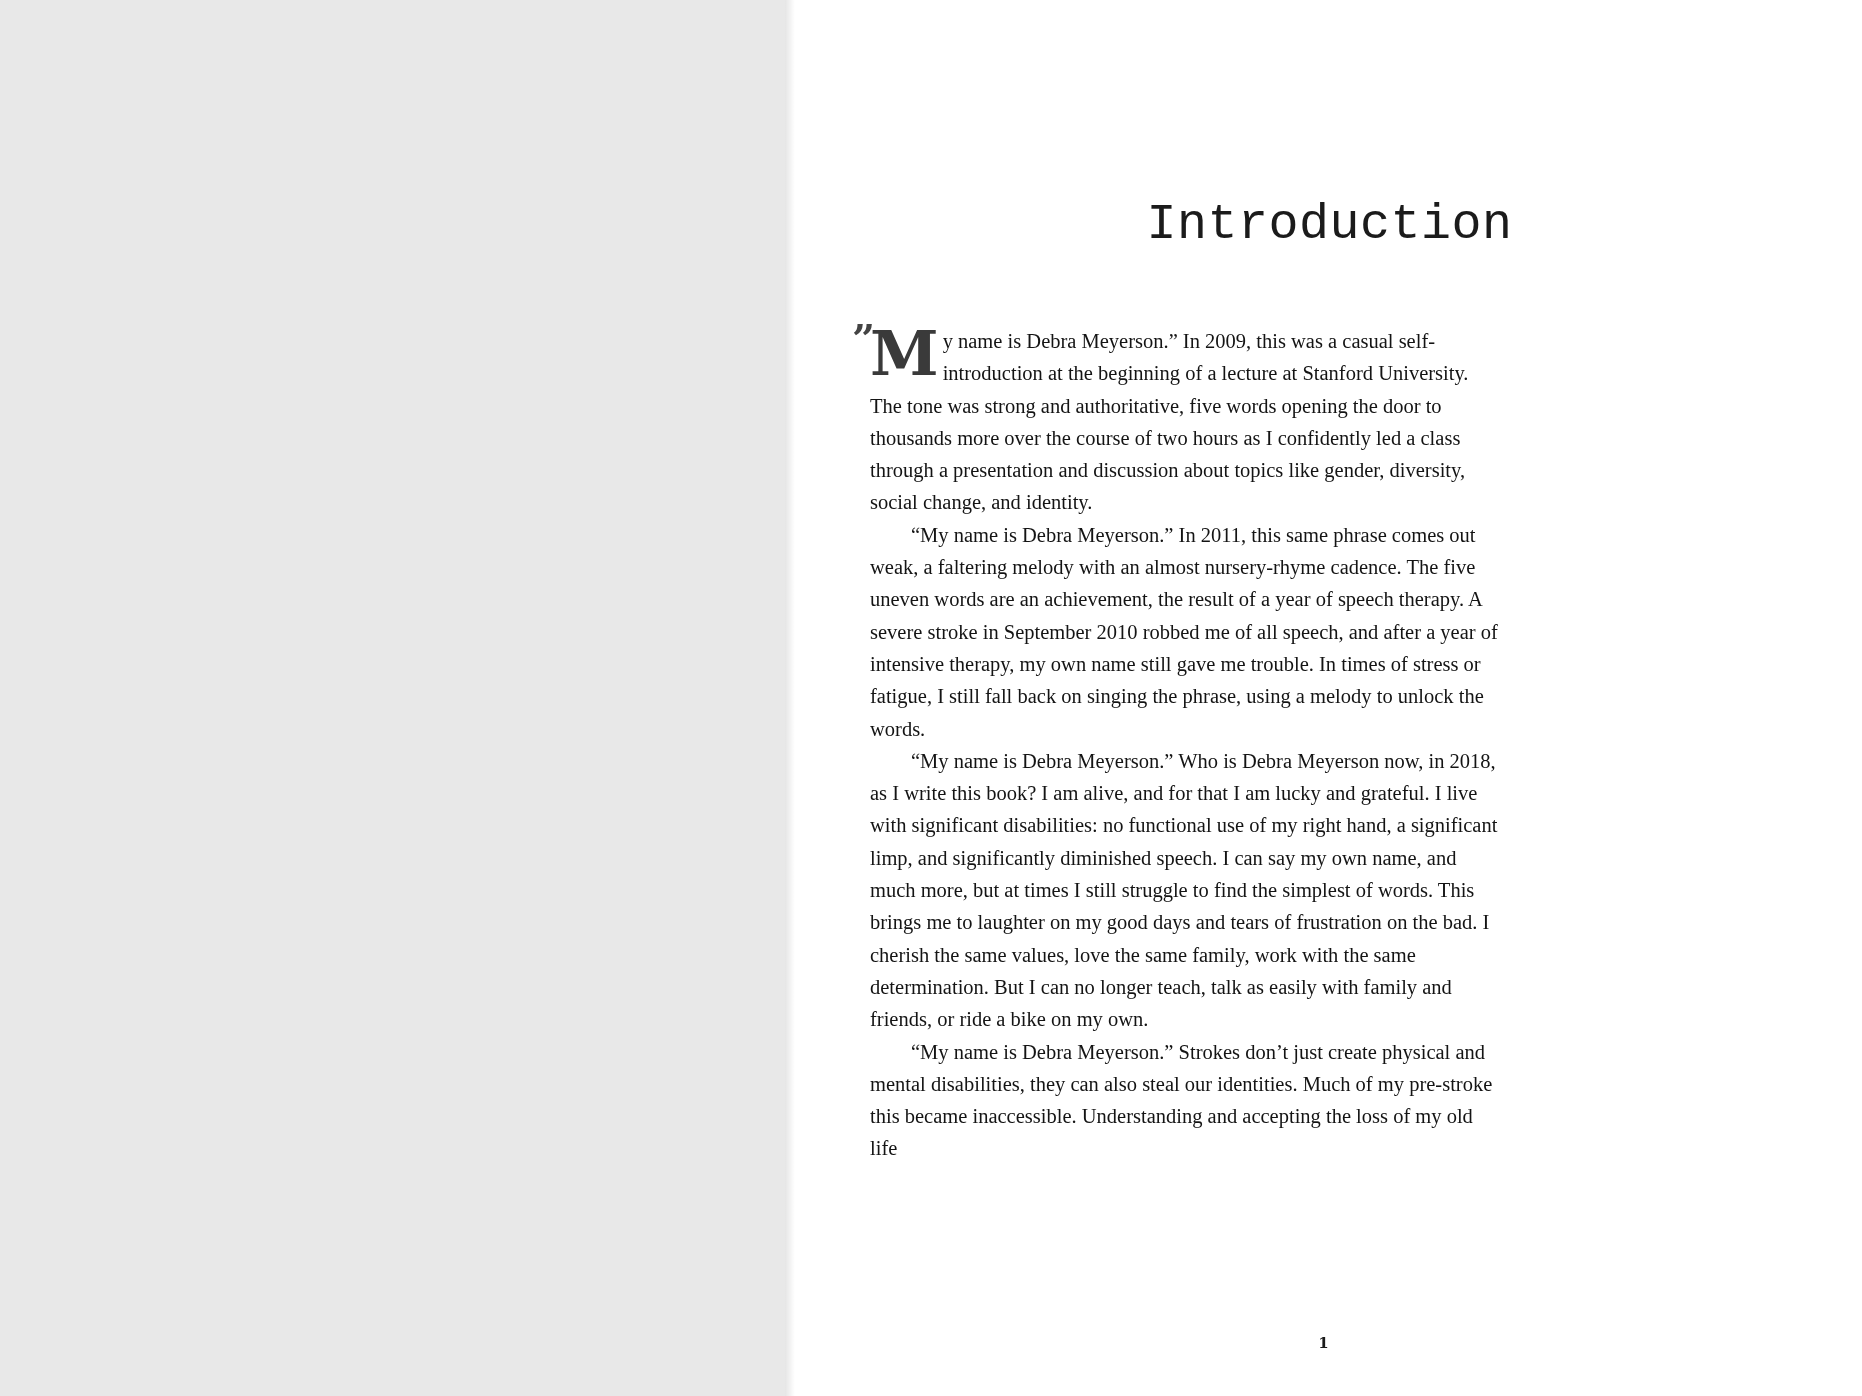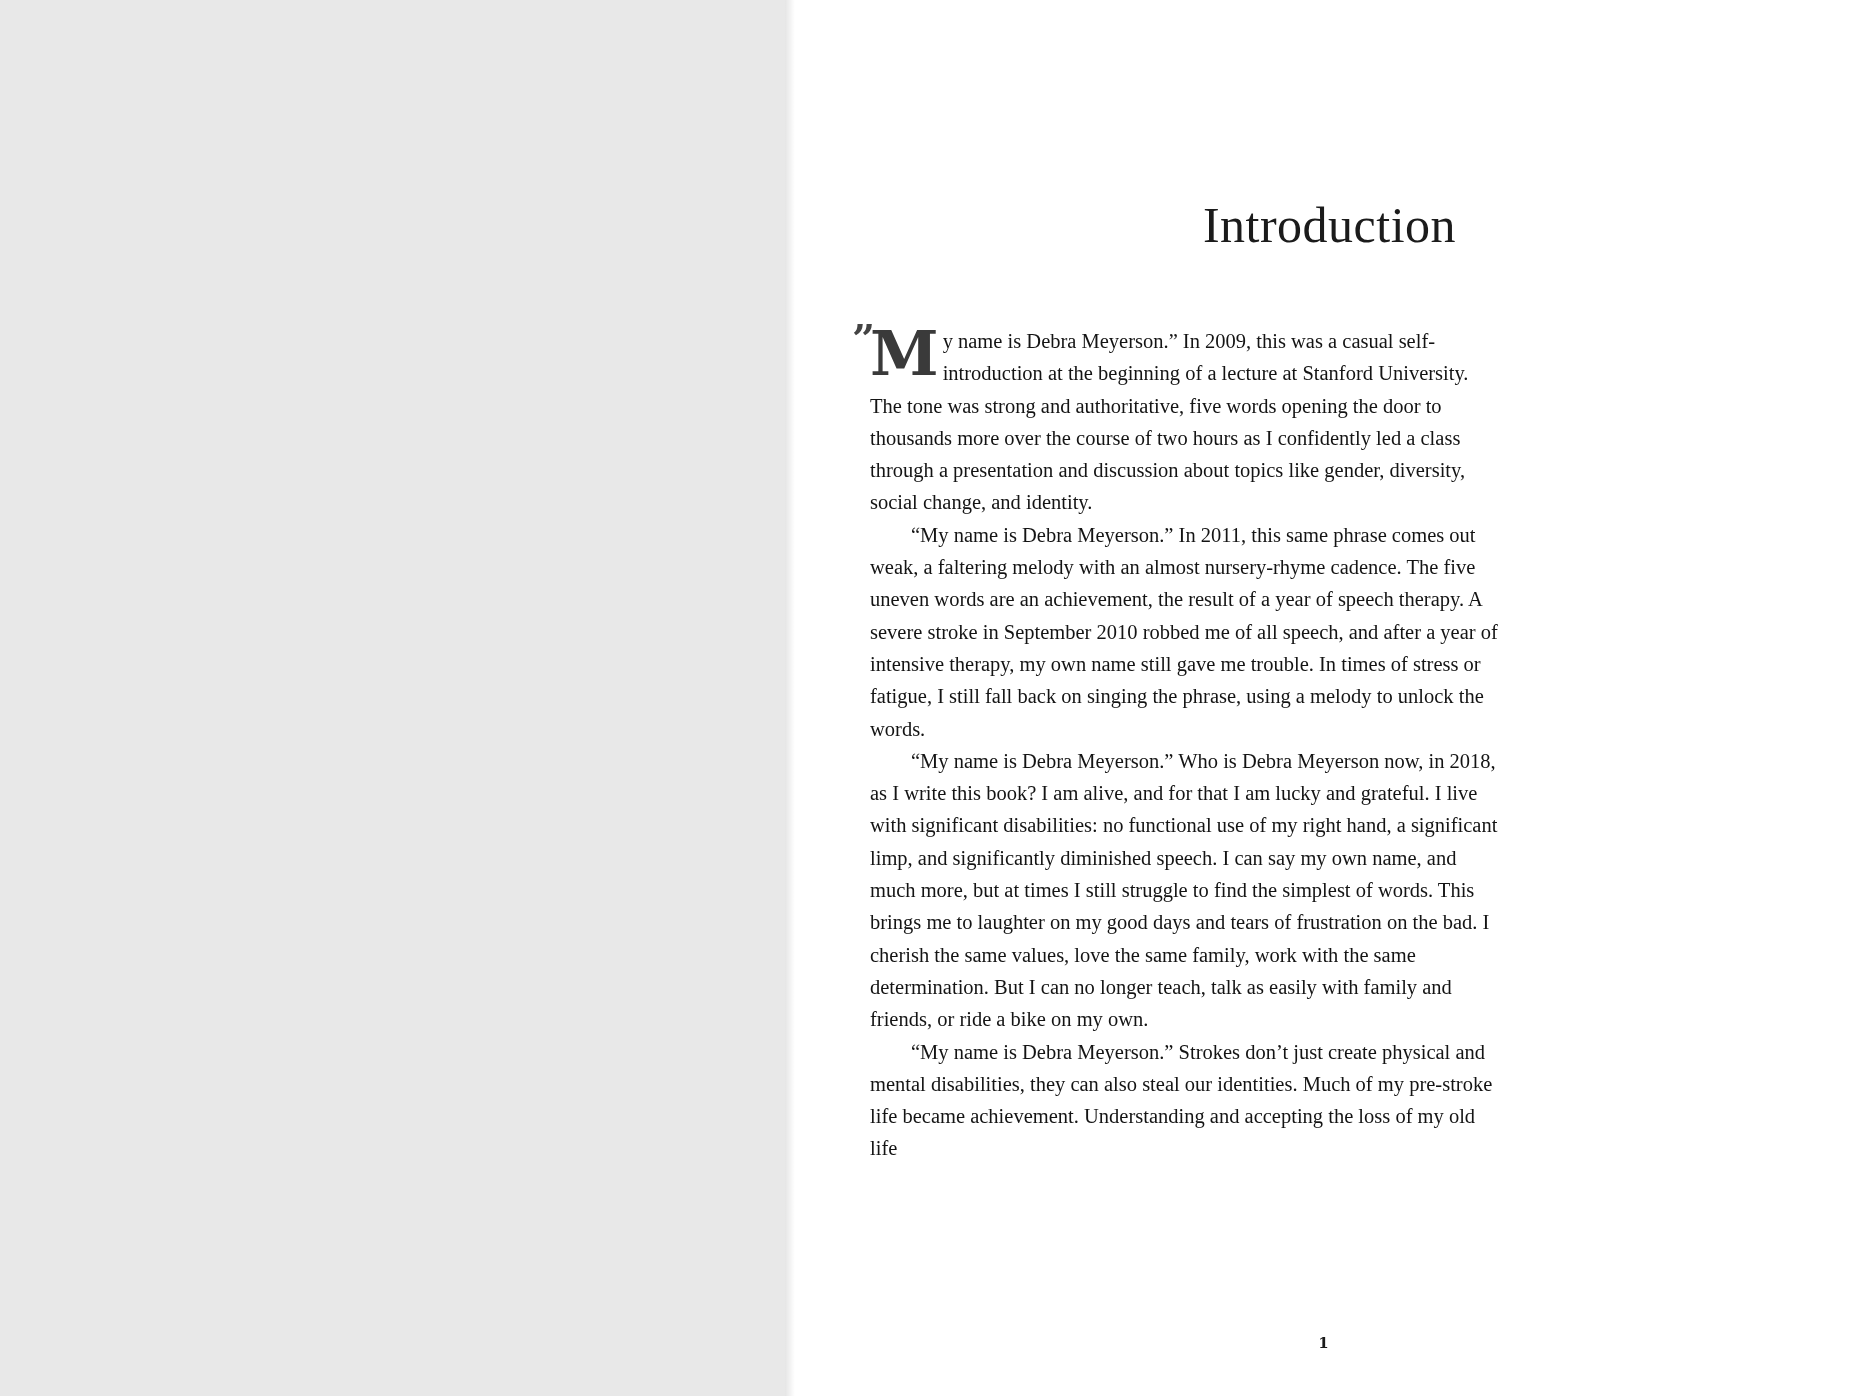--- a/index.html
+++ b/index.html
@@ -30,21 +30,21 @@
     flex: 1 1 auto;
     height: 1396px;
     background: #ffffff;
   }
   .chapter-title {
     position: absolute;
     left: 12px;
     right: 0;
     top: 196px;
     text-align: center;
-    font-family: Liberation Serif, serif;
+    font-family: Liberation Mono, monospace;
     font-size: 50px;
     font-weight: 400;
     letter-spacing: 0.5px;
     color: #1b1b1b;
   }
   .body-block {
     position: absolute;
     left: 85px;
     top: 325px;
     width: 630px;
@@ -122,21 +122,21 @@
     <div class="body-block">
 
       <p class="para first dropcap-wrap">
         <span class="openquote">”</span><span class="dropcap">M</span><span>y name is Debra Meyerson.” In 2009, this was a casual self-introduction at the beginning of a lecture at Stanford University. The tone was strong and authoritative, five words opening the door to thousands more over the course of two hours as I confidently led a class through a presentation and discussion about topics like gender, diversity, social change, and identity.</span>
       </p>
 
       <p class="para"><span class="ital">“My name is Debra Meyerson.”</span><span> In 2011, this same phrase comes out weak, a faltering melody with an almost nursery-rhyme cadence. The five uneven words are an achievement, the result of a year of speech therapy. A severe stroke in September 2010 robbed me of all speech, and after a year of intensive therapy, my own name still gave me trouble. In times of stress or fatigue, I still fall back on singing the phrase, using a melody to unlock the words.</span></p>
 
       <p class="para"><span class="ital">“My name is Debra Meyerson.”</span><span> Who is Debra Meyerson now, in 2018, as I write this book? I am alive, and for that I am lucky and grateful. I live with significant disabilities: no functional use of my right hand, a significant limp, and significantly diminished speech. I can say my own name, and much more, but at times I still struggle to find the simplest of words. This brings me to laughter on my good days and tears of frustration on the bad. I cherish the same values, love the same family, work with the same determination. But I can no longer teach, talk as easily with family and friends, or ride a bike on my own.</span></p>
 
-      <p class="para"><span class="ital">“My name is Debra Meyerson.”</span><span> Strokes don’t just create physical and mental disabilities, they can also steal our identities. Much of my pre-stroke life became achievement. Understanding and accepting the loss of my old life</span></p>
+      <p class="para"><span class="ital">“My name is Debra Meyerson.”</span><span> Strokes don’t just create physical and mental disabilities, they can also steal our identities. Much of my pre-stroke this became inaccessible. Understanding and accepting the loss of my old life</span></p>
 
     </div>
 
     <div class="page-number">1</div>
   </div>
 
   <div class="gutter-shadow"></div>
 </div>
 
 </body></html>

